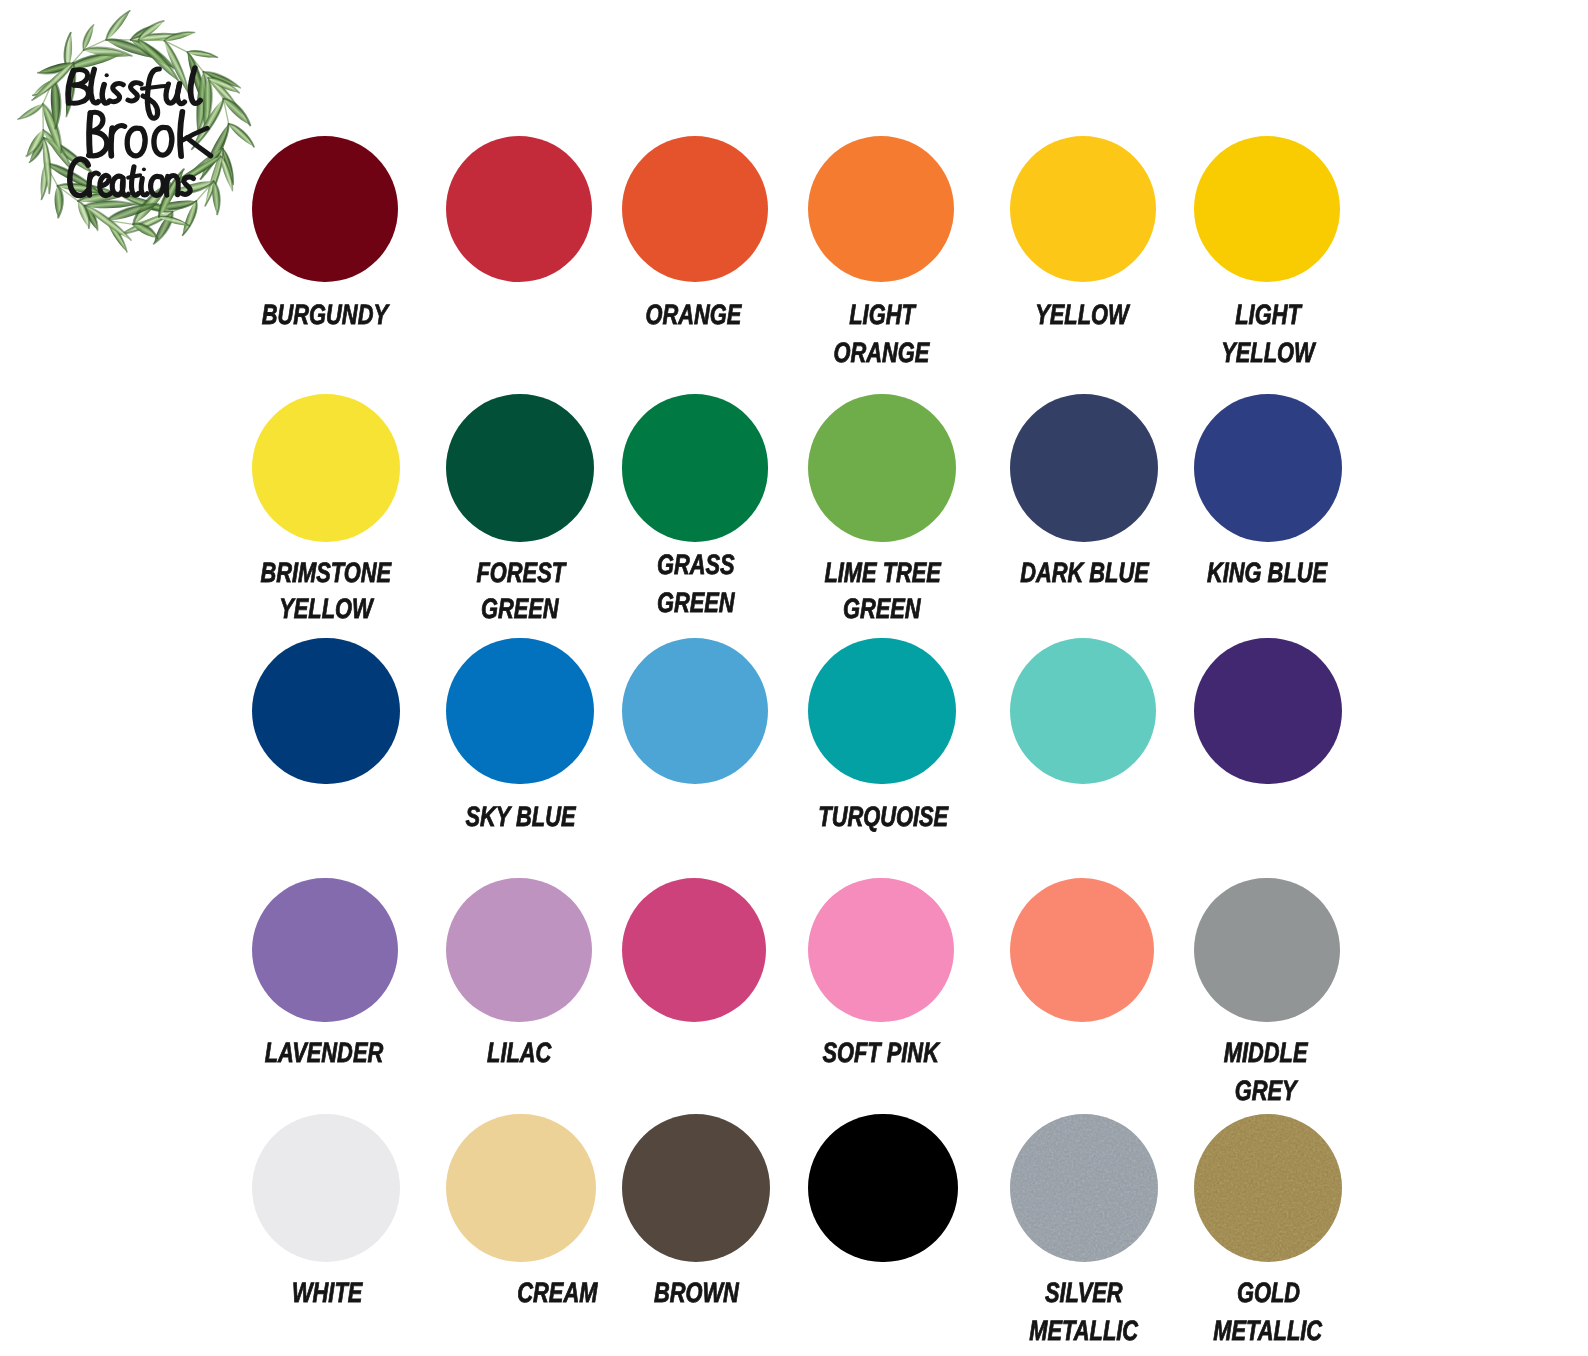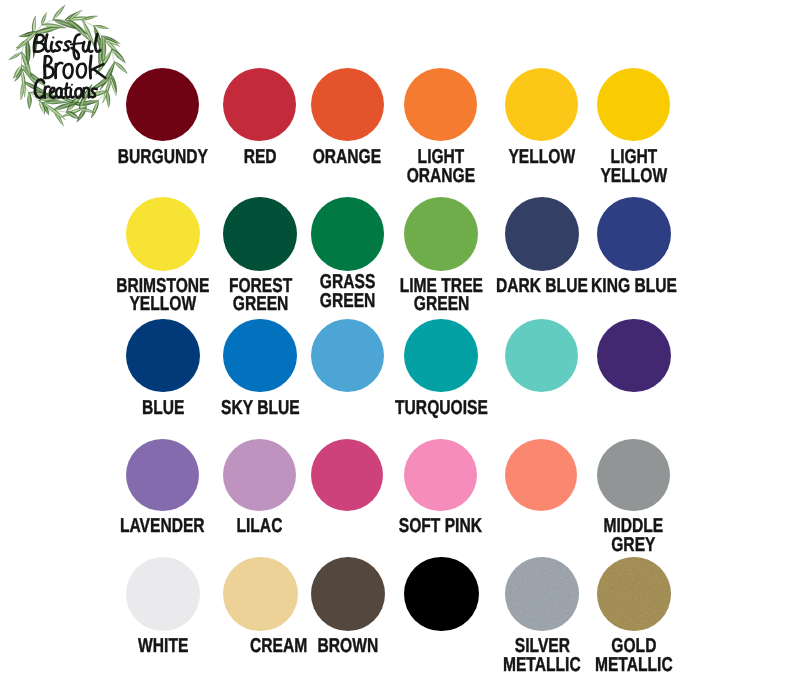--- a/index.html
+++ b/index.html
@@ -14,22 +14,22 @@
   #logo-slot svg{display:block;}
 
   
   .grid{position:absolute;left:126px;top:68px;}
   .cell{position:absolute;width:73px;}
   .dot{width:73px;height:73px;border-radius:50%;position:relative;overflow:hidden;}
   .dot.metallic::after{content:"";position:absolute;inset:0;border-radius:50%;
      filter:url(#grain);opacity:.38;background:#808080;mix-blend-mode:overlay;}
   .cap{position:absolute;left:-60px;right:-60px;top:80px;text-align:center;
        font-family:"Liberation Sans",sans-serif;
-       font-weight:bold;
-       font-size:20px;line-height:18.7px;color:#151515;
+       font-weight:bold;font-style:italic;
+       font-size:14px;line-height:18.7px;color:#151515;
        -webkit-text-stroke:0.42px #151515;
        white-space:pre;}
   .cap > span{display:inline-block;transform:scaleX(0.78) translateZ(0);
        transform-origin:center center;-webkit-font-smoothing:antialiased;}
   .cap.plain{font-style:normal;}
   .cap.plain{font-size:15.5px;}
   .cap.plain > span{transform:scaleX(1.19) translateZ(0);letter-spacing:0.1px;}
 </style>
 </head>
 <body>
@@ -253,21 +253,20 @@
         </g>
       </svg>
     </div>
   <div class="grid" id="grid">
       <div class="cell" style="left: 0px; top: 0px; width: 73.2px;">
         <div class="dot" style="background: rgb(112, 3, 19); height: 73.2px; width: 73.2px;"></div>
         <div class="cap" style="top: 80px;"><span>BURGUNDY</span></div>
       </div>
       <div class="cell" style="left: 97.2px; top: 0px; width: 73.2px;">
         <div class="dot" style="background: rgb(195, 43, 58); height: 73.2px; width: 73.2px;"></div>
-        <div class="cap" style="top: 80px;"><span>RED</span></div>
       </div>
       <div class="cell" style="left: 184.6px; top: 0px; width: 73.2px;">
         <div class="dot" style="background: rgb(229, 83, 44); height: 73.2px; width: 73.2px;"></div>
         <div class="cap" style="top: 80px;"><span>ORANGE</span></div>
       </div>
       <div class="cell" style="left: 278.3px; top: 0px; width: 73.2px;">
         <div class="dot" style="background: rgb(245, 123, 49); height: 73.2px; width: 73.2px;"></div>
         <div class="cap" style="top: 80px;"><span>LIGHT</span><br><span>ORANGE</span></div>
       </div>
       <div class="cell" style="left: 378.8px; top: 0px; width: 73.2px;">
@@ -297,21 +296,20 @@
       <div class="cell" style="left: 378.8px; top: 128.7px; width: 73.9px;">
         <div class="dot" style="background: rgb(52, 63, 101); height: 73.9px; width: 73.9px;"></div>
         <div class="cap" style="top: 80px;"><span>DARK BLUE</span></div>
       </div>
       <div class="cell" style="left: 471px; top: 128.7px; width: 73.9px;">
         <div class="dot" style="background: rgb(46, 62, 130); height: 73.9px; width: 73.9px;"></div>
         <div class="cap" style="top: 80px;"><span>KING BLUE</span></div>
       </div>
       <div class="cell" style="left: 0px; top: 250.8px; width: 73.7px;">
         <div class="dot" style="background: rgb(0, 58, 120); height: 73.7px; width: 73.7px;"></div>
-        <div class="cap" style="top: 80px;"><span>BLUE</span></div>
       </div>
       <div class="cell" style="left: 97.2px; top: 250.8px; width: 73.7px;">
         <div class="dot" style="background: rgb(2, 114, 190); height: 73.7px; width: 73.7px;"></div>
         <div class="cap" style="top: 80px;"><span>SKY BLUE</span></div>
       </div>
       <div class="cell" style="left: 184.6px; top: 250.8px; width: 73.7px;">
         <div class="dot" style="background: rgb(76, 165, 213); height: 73.7px; width: 73.7px;"></div>
       </div>
       <div class="cell" style="left: 278.3px; top: 250.8px; width: 73.7px;">
         <div class="dot" style="background: rgb(3, 160, 164); height: 73.7px; width: 73.7px;"></div>

